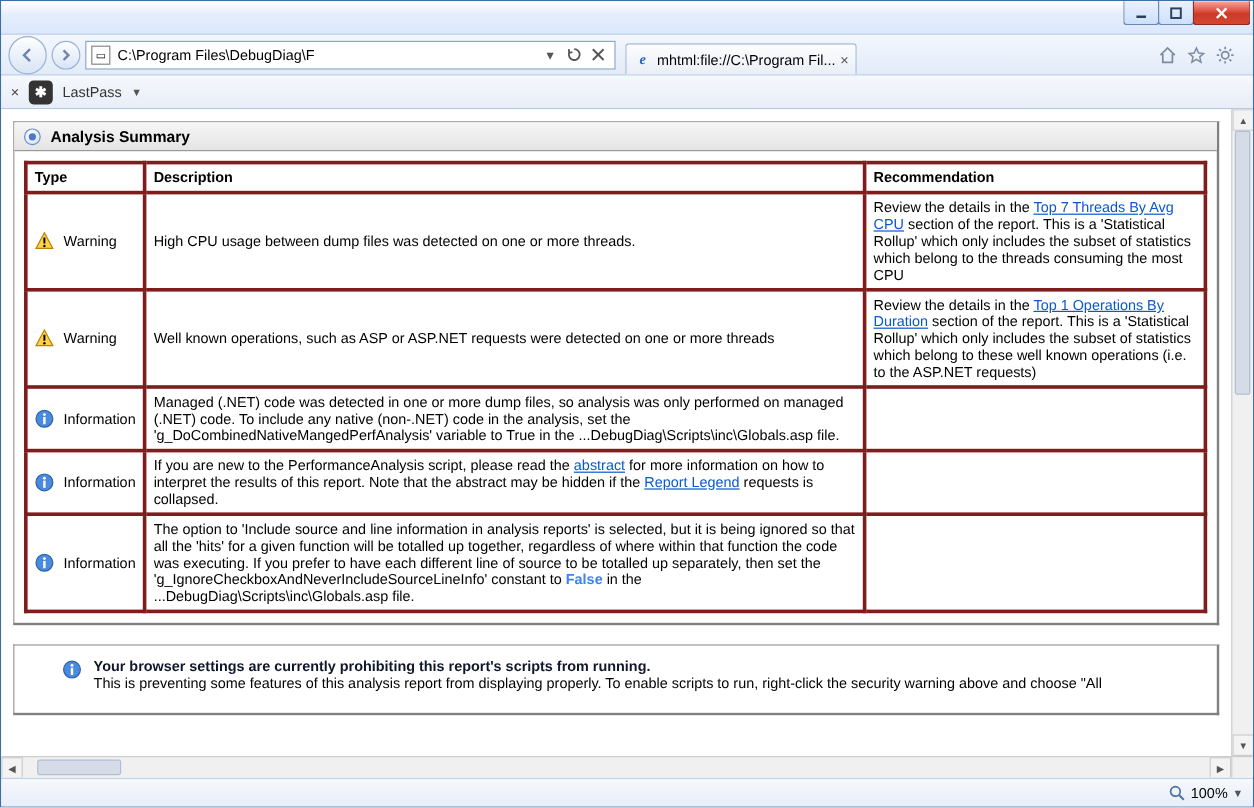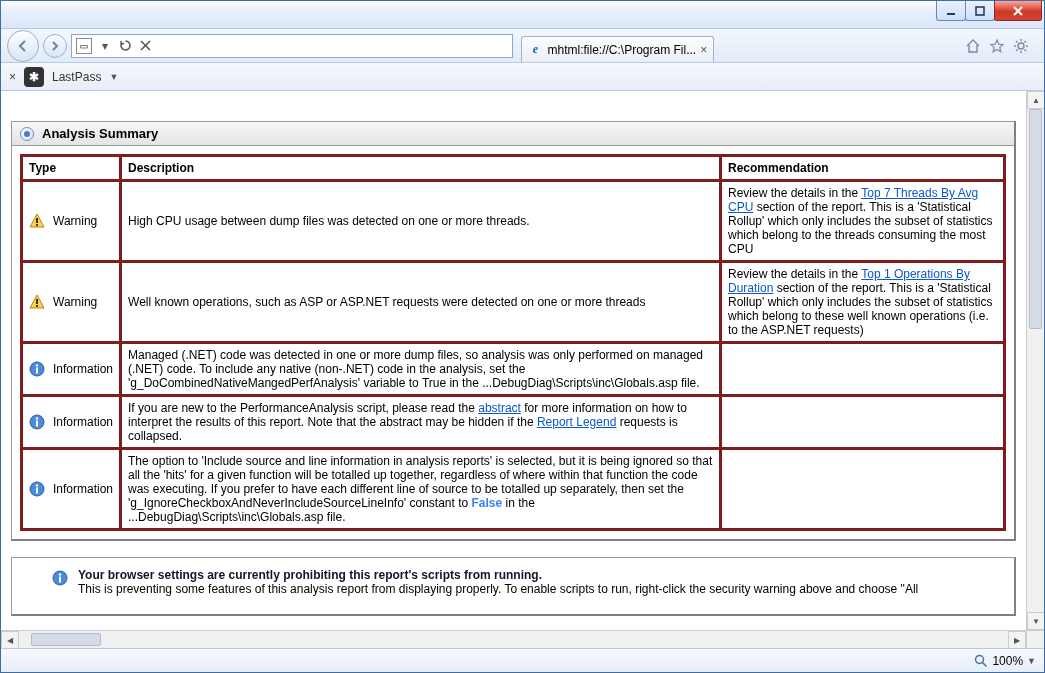--- a/index.html
+++ b/index.html
@@ -105,21 +105,21 @@
     display:flex;
   }
   .scr-btn{width:18px;height:18px;background:#f3f3f3;border:1px solid #ccc;display:flex;align-items:center;justify-content:center;font-size:8px;color:#555;}
   .scr-track-v{flex:1;position:relative;}
   .scr-thumb-v{position:absolute;left:2px;right:2px;top:0;height:220px;background:#d5dce8;border:1px solid #b0bdd2;border-radius:2px;}
   .scr-track-h{flex:1;position:relative;}
   .scr-thumb-h{position:absolute;top:2px;bottom:2px;left:12px;width:70px;background:#d5dce8;border:1px solid #b0bdd2;border-radius:2px;}
   .scr-corner{position:absolute;right:0;bottom:0;width:18px;height:18px;background:#f0f0f0;border-left:1px solid #ccc;border-top:1px solid #ccc;}
   .content-inner{
     position:absolute; left:0; top:0; right:18px; bottom:18px;
-    overflow:hidden; padding:10px 10px;margin-top:20px;
+    overflow:hidden; padding:10px 10px;
   }
   
   .panel{
     border:1px solid #999; border-bottom:2px solid #808080; border-right:2px solid #808080;
     background:#fff;
     margin-bottom:16px;
   }
   .panel-hdr{
     background:linear-gradient(to bottom,#f6f6f6,#e4e4e4);
     border-bottom:1px solid #999;
@@ -190,20 +190,21 @@
           <path d="M10 3 L5 8 L10 13" fill="none" stroke="#6b84a8" stroke-width="2"></path>
         </svg>
     </div>
     <div class="navbtn-sm">
       <svg width="12" height="12" viewBox="0 0 12 12">
           <path d="M4 2 L8 6 L4 10" fill="none" stroke="#6b84a8" stroke-width="2"></path>
         </svg>
     </div>
     <div class="addressbar">
       <div class="addr-icon">▭</div>
+      <input type="text" value="C:\Program Files\DebugDiag\F" style="">
       <div class="addr-end">
         <span class="addr-iconbtn">▾</span>
         <span class="addr-iconbtn">
           <svg width="13" height="13" viewBox="0 0 13 13">
               <path d="M6.5 2 A4.5 4.5 0 1 1 2.3 5" fill="none" stroke="#555" stroke-width="1.5"></path>
               <path d="M2 2 L2.3 5 L5 4.5" fill="none" stroke="#555" stroke-width="1.5"></path>
             </svg>
         </span>
         <span class="addr-iconbtn">
           <svg width="11" height="11" viewBox="0 0 11 11">

